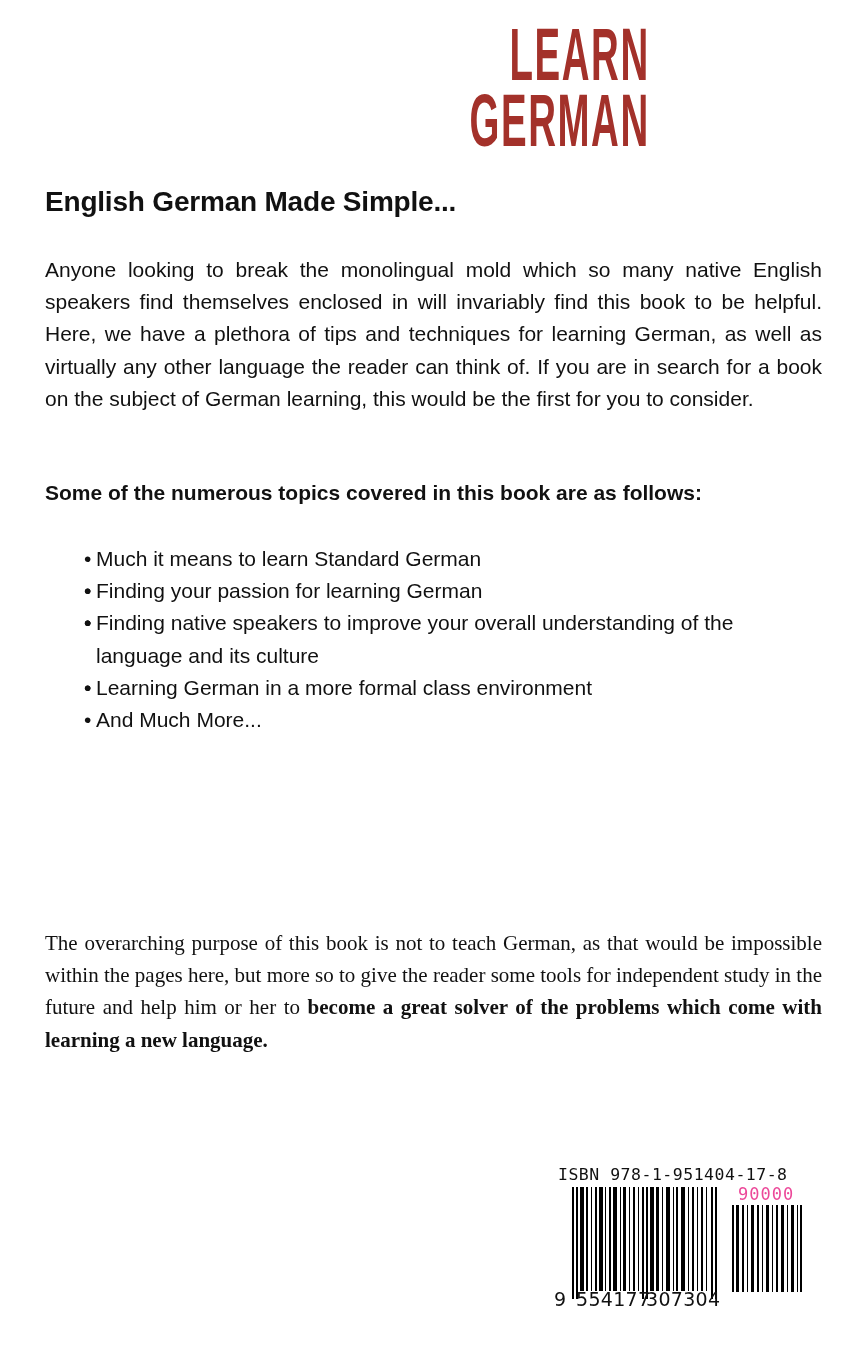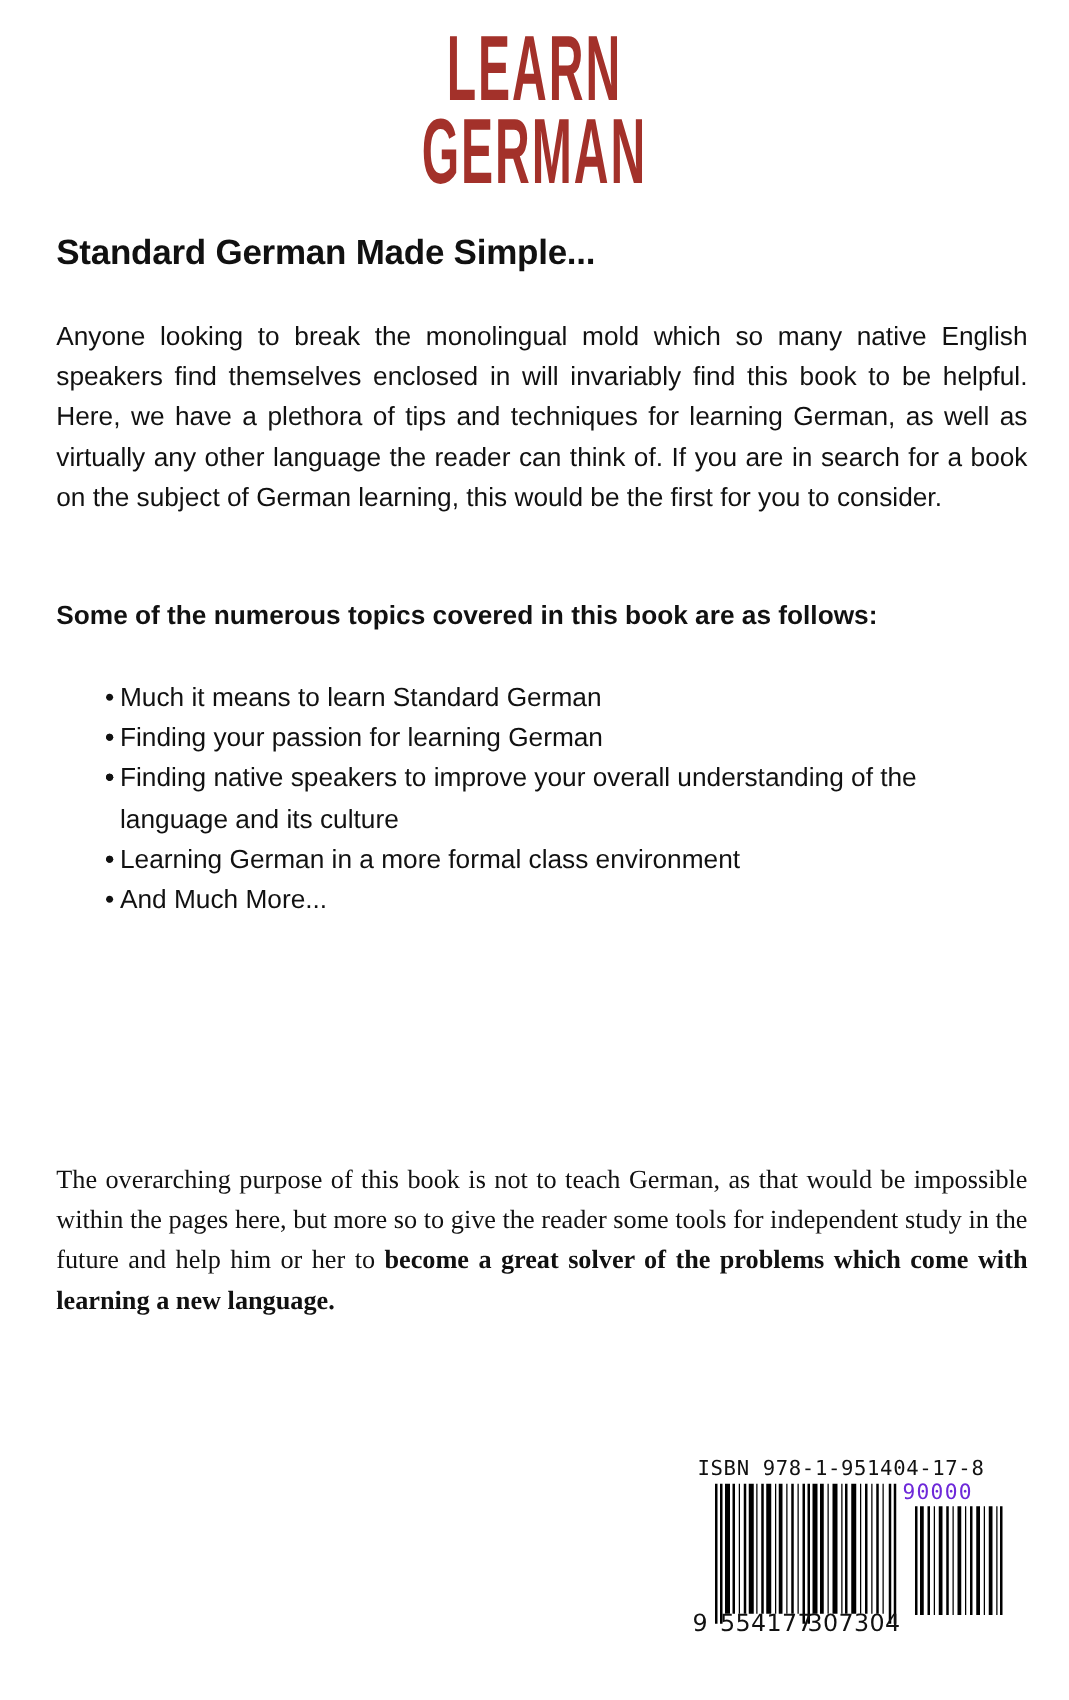--- a/index.html
+++ b/index.html
@@ -1,53 +1,53 @@
 <!DOCTYPE html>
 <html><head>
 <meta charset="utf-8">
 <style>
   html, body { margin: 0; padding: 0; background: #ffffff; }
   body { width: 855px; height: 1360px; position: relative; overflow: hidden; font-family: "Liberation Sans", sans-serif; color: #111; }
 
-  .logo { position: absolute; left: 0; width: 855px; top: 22px; text-align: center; color: #a3312a; font-family: "Liberation Sans", sans-serif; font-weight: bold; }
+  .logo { position: absolute; left: 0; width: 855px; top: 22px; text-align: right; color: #a3312a; font-family: "Liberation Sans", sans-serif; font-weight: bold; }
   .logo-line { display: block; font-size: 74px; line-height: 66px; letter-spacing: 3px; transform: scaleX(0.52); transform-origin: center; }
 
   .heading { position: absolute; left: 45px; top: 186px; font-size: 28px; font-weight: bold; margin: 0; letter-spacing: -0.2px; }
 
   .para { position: absolute; left: 45px; width: 777px; font-size: 21px; line-height: 32.2px; text-align: justify; margin: 0; transform-origin: left top; }
   .para.p1 { top: 254px; }
   .para.p3 { top: 927px; font-family: Liberation Serif, serif; }
   .para b { font-weight: bold; }
 
   .subheading { position: absolute; left: 45px; top: 481px; font-size: 21px; font-weight: bold; margin: 0; }
 
   .topic-list { position: absolute; left: 84px; top: 543px; width: 720px; list-style: none; margin: 0; padding: 0; font-size: 21px; line-height: 32.2px; }
   .topic-list li { position: relative; padding-left: 12px; }
   .topic-list li .bullet { position: absolute; left: 0; top: 0; }
 
   .barcode-block { position: absolute; left: 550px; top: 1165px; width: 260px; height: 150px; }
   .isbn-text { position: absolute; left: 8px; top: 0; font-family: "DejaVu Sans Mono", monospace; font-size: 16.5px; letter-spacing: 0.5px; color: #111; white-space: nowrap; }
-  .addon-text { position: absolute; left: 172px; top: 19px; font-family: "DejaVu Sans Mono", monospace; font-size: 17px; letter-spacing: 1px; color: #6d28d9; }
+  .addon-text { position: absolute; left: 188px; top: 19px; font-family: "DejaVu Sans Mono", monospace; font-size: 17px; letter-spacing: 1px; color: #ec4899; }
   .bars { position: absolute; left: 20px; top: 22px; width: 150px; height: 112px; }
   .addon-bars { position: absolute; left: 180px; top: 40px; width: 74px; height: 87px; }
   .bar { position: absolute; top: 0; background: #000; }
   .digits { position: absolute; left: 4px; top: 123px; font-family: "DejaVu Sans", sans-serif; font-size: 19px; color: #111; white-space: nowrap; }
   .digits span { position: absolute; top: 0; }
 </style>
 </head>
 <body>
 
 <div>
 
   <div class="logo">
     <span class="logo-line">LEARN</span>
     <span class="logo-line">GERMAN</span>
   </div>
 
-  <h1 class="heading">Standard German Made Simple...</h1>
+  <h1 class="heading">English German Made Simple...</h1>
 
   <p class="para p1">Anyone looking to break the monolingual mold which so many native English speakers find themselves enclosed in will invariably find this book to be helpful. Here, we have a plethora of tips and techniques for learning German, as well as virtually any other language the reader can think of. If you are in search for a book on the subject of German learning, this would be the first for you to consider.</p>
 
   <p class="subheading">Some of the numerous topics covered in this book are as follows:</p>
 
   <ul class="topic-list">
     <li><span class="bullet">•</span><span>Much it means to learn Standard German</span></li>
     <li><span class="bullet">•</span></li>
     <li><span class="bullet">•</span><span>Finding your passion for learning German</span></li>
     <li><span class="bullet">•</span></li>

